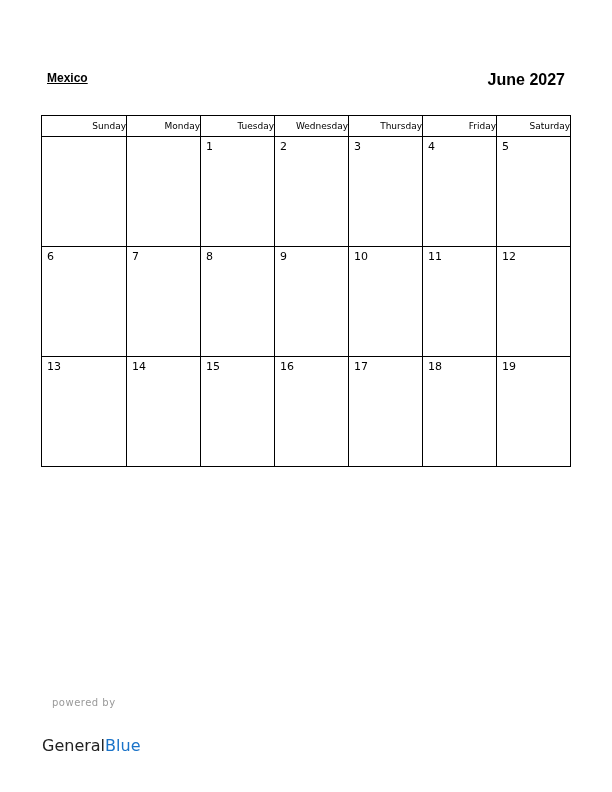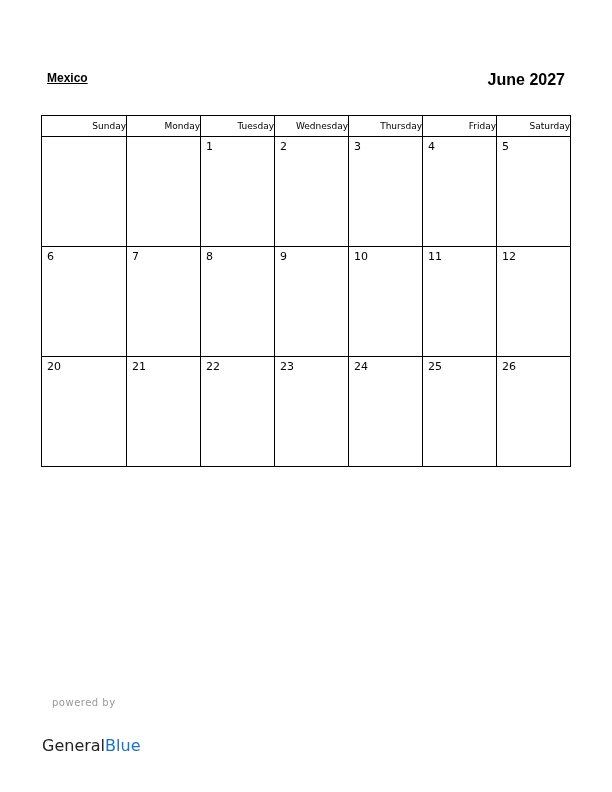--- a/index.html
+++ b/index.html
@@ -77,38 +77,38 @@
         </td>
         <td>
           <span>11</span>
         </td>
         <td>
           <span>12</span>
         </td>
       </tr>
       <tr>
         <td>
-          <span>20</span>
+          <span>13</span>
         </td>
         <td>
-          <span>21</span>
+          <span>14</span>
         </td>
         <td>
-          <span>22</span>
+          <span>15</span>
         </td>
         <td>
-          <span>23</span>
+          <span>16</span>
         </td>
         <td>
-          <span>24</span>
+          <span>17</span>
         </td>
         <td>
-          <span>25</span>
+          <span>18</span>
         </td>
         <td>
-          <span>26</span>
+          <span>19</span>
         </td>
       </tr>
     </tbody>
 </table>
 
 <div class="powered">powered by</div>
 <div class="brand"><span class="g">General</span><span class="b">Blue</span></div>
 
 </body></html>

